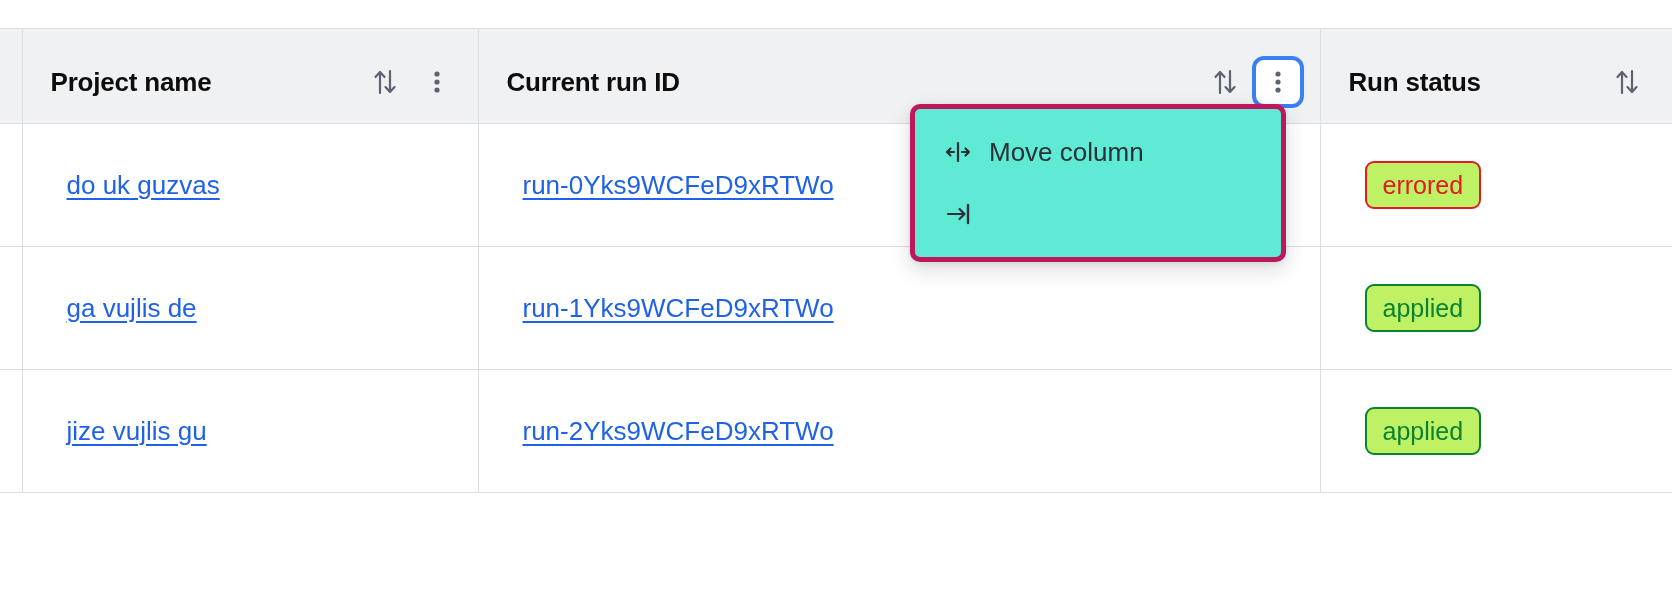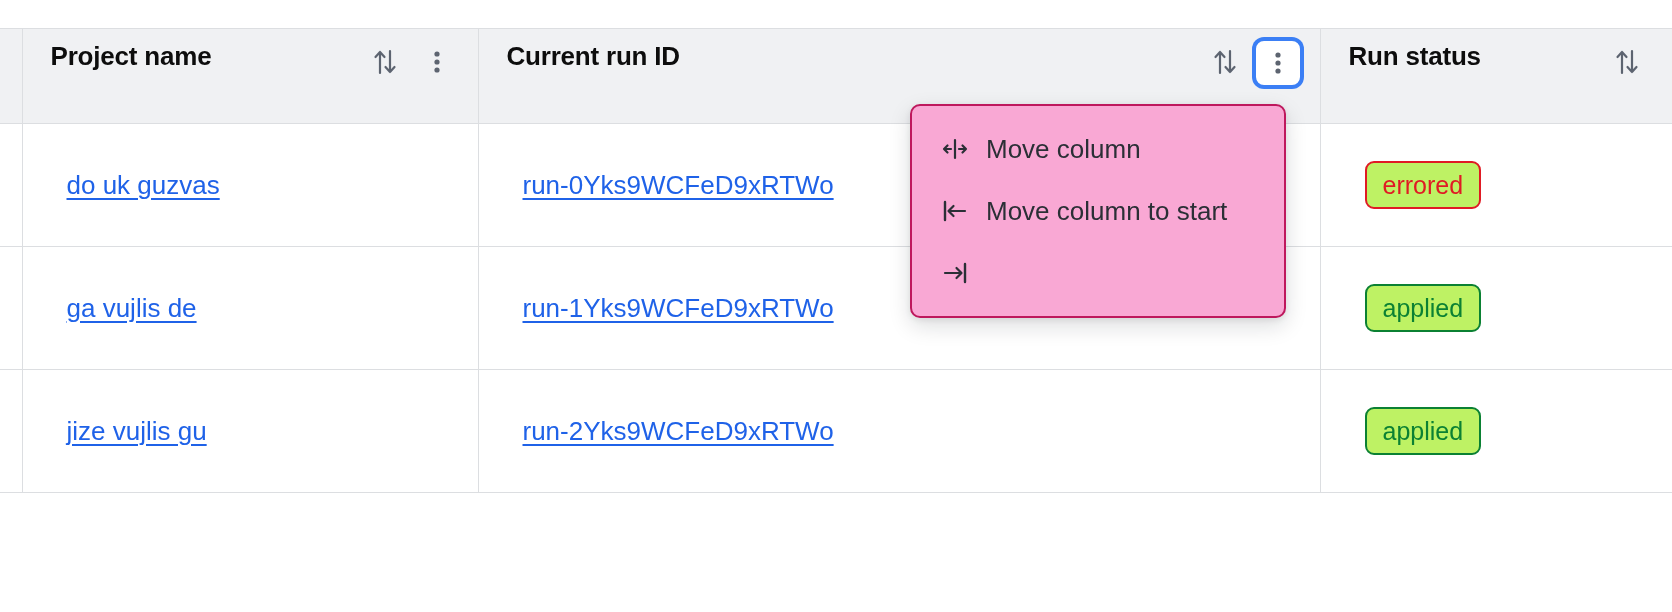--- a/index.html
+++ b/index.html
@@ -44,21 +44,21 @@
     padding: 0;
     margin: 0;
     vertical-align: middle;
     box-sizing: border-box;
   }
   thead th.sel-th { border-right: 1px solid #dcdee1; }
   thead th.last-th { border-right: none; }
 
   .th-inner {
     display: flex;
-    align-items: flex-start;
+    align-items: center;
     height: 94px;
     padding: 12px 20px 0 28px;
     box-sizing: border-box;
   }
   .th-label {
     font-size: 26px;
     font-weight: bold;
     color: #0d0d0d;
     letter-spacing: -0.2px;
     white-space: nowrap;
@@ -140,22 +140,22 @@
   .badge.errored { color: #e01b24; }
   .badge.applied { color: #0b8133; }
   .badge.planned { color: #c0570a; }
 
   
   .menu {
     position: absolute;
     left: 910px;
     top: 104px;
     width: 376px;
-    background: #f9a8d4;
-    border: 2px solid #be185d;
+    background: #5eead4;
+    border: 5px solid #be185d;
     border-radius: 10px;
     box-shadow: 0 8px 22px rgba(16, 20, 28, 0.14), 0 2px 6px rgba(16, 20, 28, 0.08);
     padding: 12px 0 12px 0;
     box-sizing: border-box;
     z-index: 50;
   }
   .menu-item {
     display: flex;
     align-items: center;
     height: 62px;
@@ -327,29 +327,20 @@
     <span class="menu-item-icon">
       <svg class="svg-ico" width="30" height="24" viewBox="0 0 30 24" fill="none" xmlns="http://www.w3.org/2000/svg">
         <path d="M15 3 V21" stroke="#2b2f36" stroke-width="2.2" stroke-linecap="round"></path>
         <path d="M11 12 H4 M7.5 8.5 L4 12 L7.5 15.5" stroke="#2b2f36" stroke-width="2.2" stroke-linecap="round" stroke-linejoin="round"></path>
         <path d="M19 12 H26 M22.5 8.5 L26 12 L22.5 15.5" stroke="#2b2f36" stroke-width="2.2" stroke-linecap="round" stroke-linejoin="round"></path>
       </svg>
     </span>
     <span class="menu-item-label">Move column</span>
   </div>
 
-  <div class="menu-item">
-    <span class="menu-item-icon">
-      <svg class="svg-ico" width="30" height="24" viewBox="0 0 30 24" fill="none" xmlns="http://www.w3.org/2000/svg">
-        <path d="M5 3 V21" stroke="#2b2f36" stroke-width="2.4" stroke-linecap="round"></path>
-        <path d="M25 12 H9 M13.5 7 L8.5 12 L13.5 17" stroke="#2b2f36" stroke-width="2.2" stroke-linecap="round" stroke-linejoin="round"></path>
-      </svg>
-    </span>
-    <span class="menu-item-label">Move column to start</span>
-  </div>
 
   <div class="menu-item">
     <span class="menu-item-icon">
       <svg class="svg-ico" width="30" height="24" viewBox="0 0 30 24" fill="none" xmlns="http://www.w3.org/2000/svg">
         <path d="M25 3 V21" stroke="#2b2f36" stroke-width="2.4" stroke-linecap="round"></path>
         <path d="M5 12 H21 M16.5 7 L21.5 12 L16.5 17" stroke="#2b2f36" stroke-width="2.2" stroke-linecap="round" stroke-linejoin="round"></path>
       </svg>
     </span>
   </div>
 </div>

